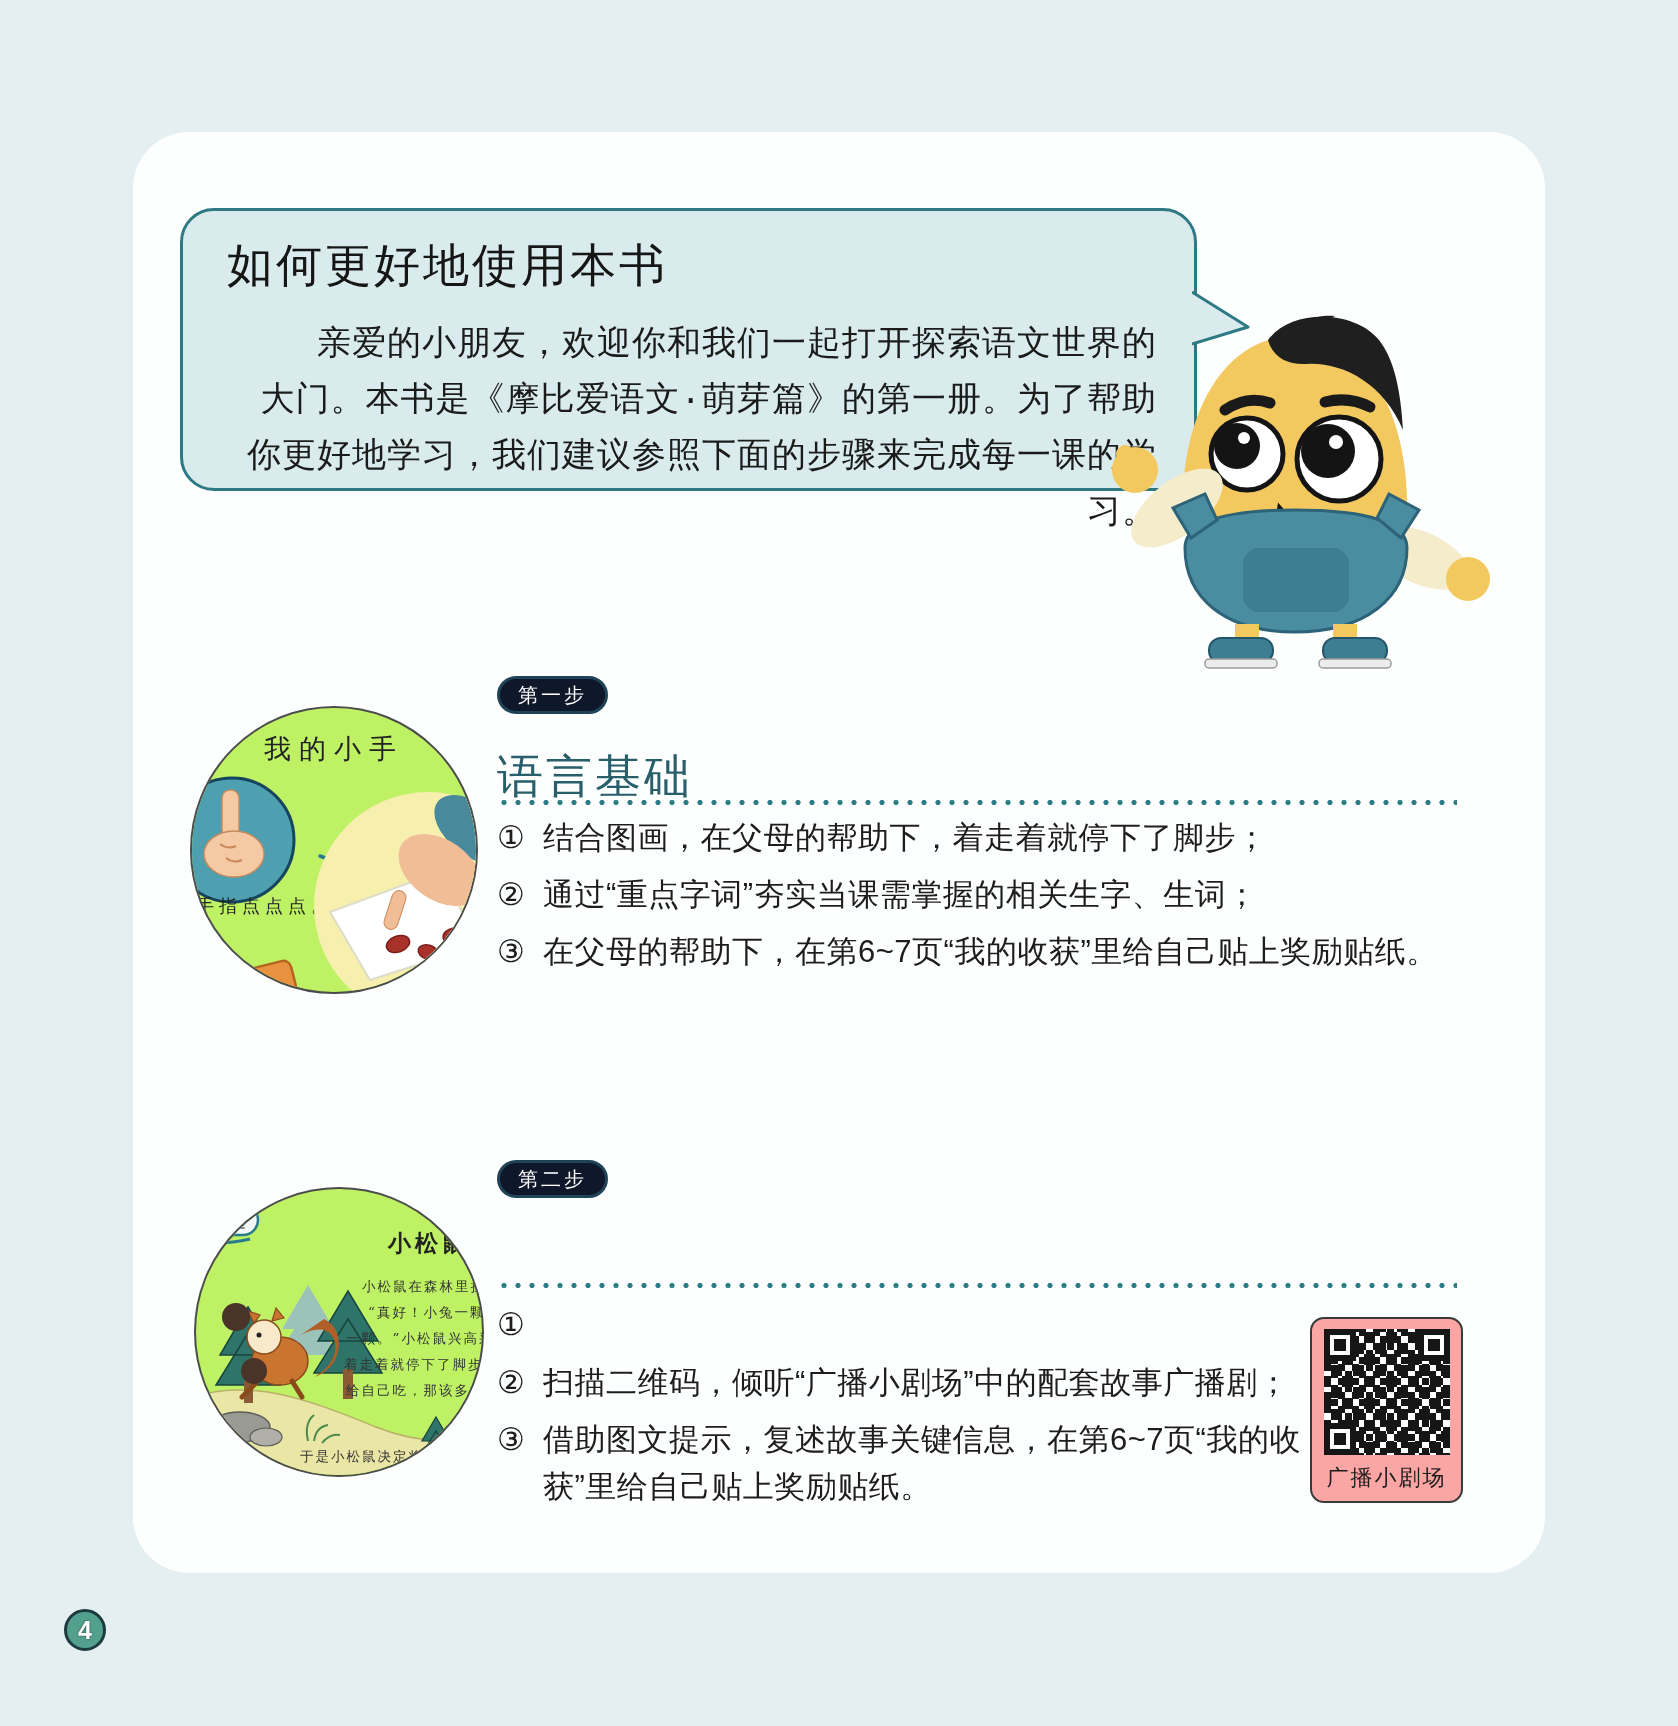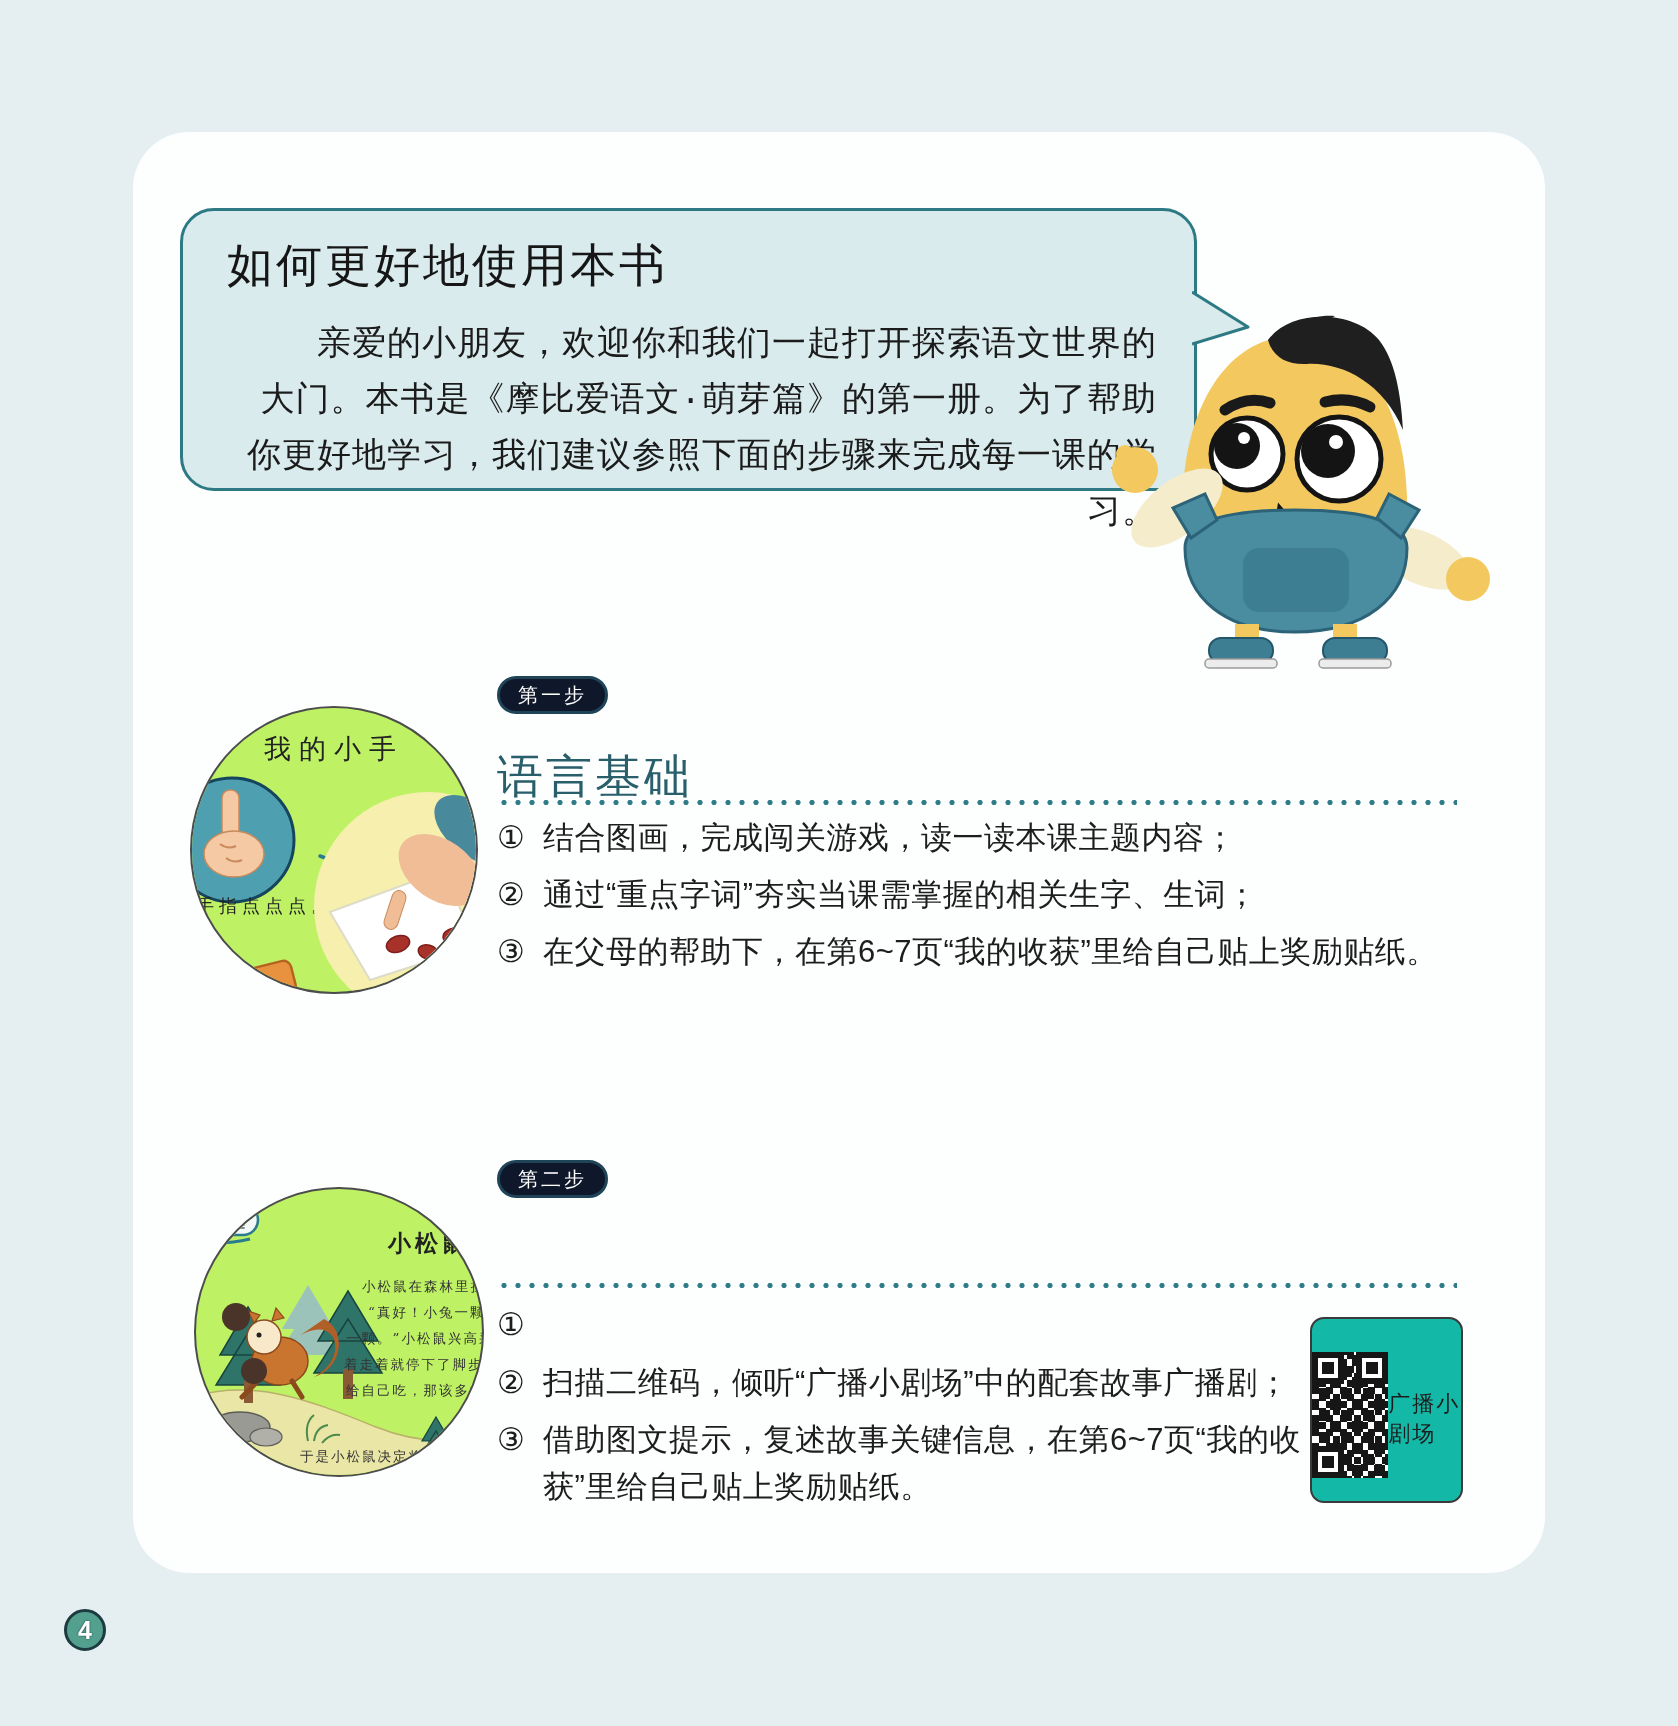--- a/index.html
+++ b/index.html
@@ -63,22 +63,22 @@
     border:2px solid #4c4c4c;background:#bef264;
   }
   .thumb1{left:190px;top:706px;width:284px;height:284px;}
   .thumb2{left:194px;top:1187px;width:286px;height:286px;}
   .thumb svg{display:block;}
   
   .mascot{position:absolute;left:1085px;top:296px;width:420px;height:380px;}
   
   .qr-box{
     position:absolute;left:1310px;top:1317px;width:153px;height:186px;
-    background:#14b8a6;border:2px solid #3a3a3a;border-radius:14px;
-    box-sizing:border-box;display:flex;flex-direction:row;
+    background:#fca5a5;border:2px solid #3a3a3a;border-radius:14px;
+    box-sizing:border-box;display:flex;flex-direction:column;
     align-items:center;justify-content:flex-start;padding-top:10px;
   }
   .qr-pattern{
     position:relative;width:126px;height:126px;background-color:#ffffff;
     background-image:
       repeating-conic-gradient(#161616 0% 25%,rgba(0,0,0,0) 0% 50%),
       repeating-conic-gradient(#161616 0% 25%,rgba(0,0,0,0) 0% 50%);
     background-size:14px 14px,22px 22px;
     background-position:0 0,7px 3px;
   }
@@ -183,21 +183,21 @@
       <rect x="58" y="256" width="44" height="34" rx="8" transform="rotate(-14 80 273)" fill="#e8923f" stroke="#b5641f" stroke-width="2.5"></rect>
     </svg>
   </div>
 
   <div class="badge badge1">第一步</div>
   <div class="step-title title1">语言基础</div>
   <div class="dotline dot1"></div>
   <div class="list1">
     <div class="li">
       <span class="num">①</span>
-      <span class="li-text">结合图画，完成闯关游戏，读一读本课主题内容；</span>
+      <span class="li-text">结合图画，在父母的帮助下，着走着就停下了脚步；</span>
     </div>
     <div class="li">
       <span class="num">②</span>
       <span class="li-text">通过“重点字词”夯实当课需掌握的相关生字、生词；</span>
     </div>
     <div class="li">
       <span class="num">③</span>
       <span class="li-text">在父母的帮助下，在第6~7页“我的收获”里给自己贴上奖励贴纸。</span>
     </div>
   </div>

